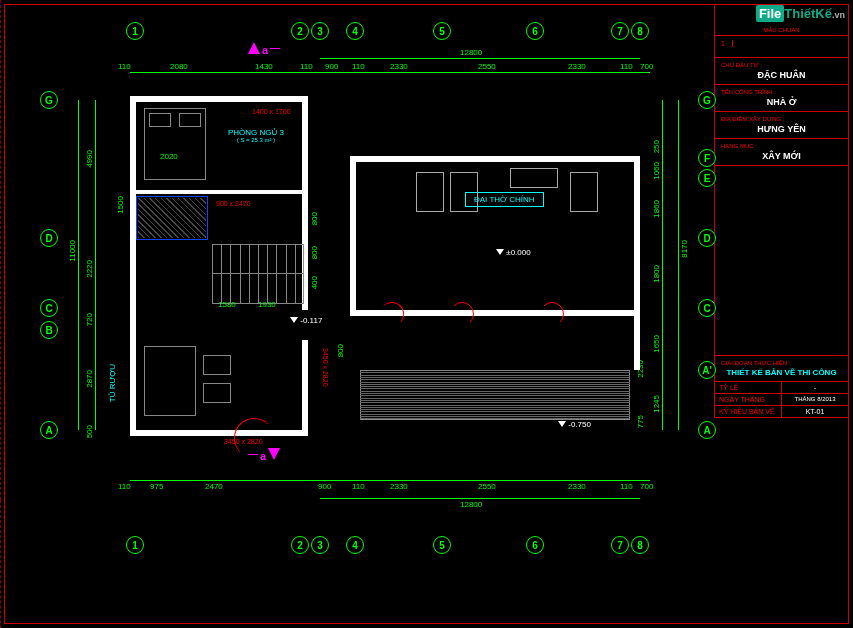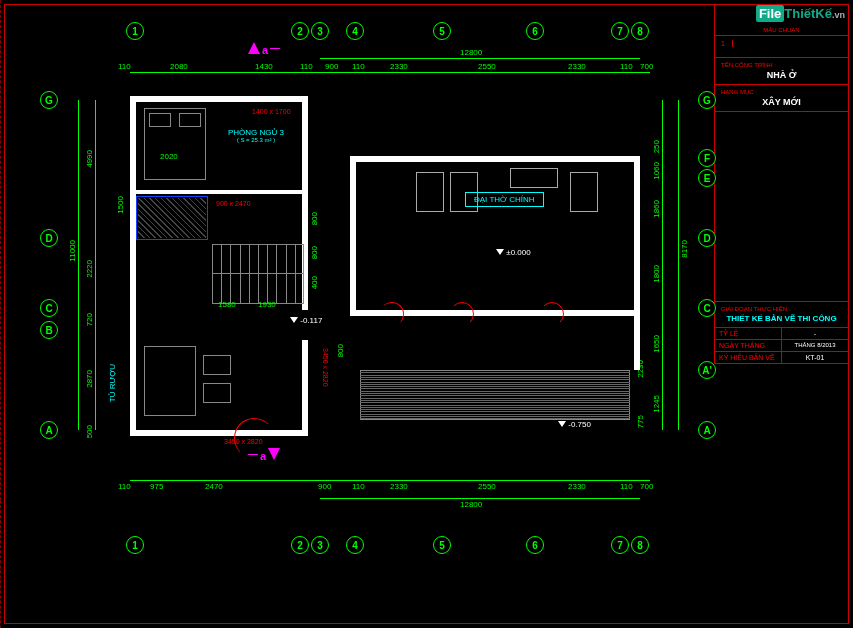--- a/index.html
+++ b/index.html
@@ -64,22 +64,30 @@
     <div class="tb-sec header">
       <div style="color:#f00;font-size:6px;text-align:center;margin-top:18px;">MẪU CHUẨN</div>
     </div>
     <div class="tb-sec" style="height:22px;">
       <div style="display:flex;">
         <div style="flex:0 0 12px;border-right:1px solid #c00;color:#f00;font-size:7px;">1</div>
         <div style="flex:1;"></div>
       </div>
     </div>
     <div class="tb-sec">
+      <div class="tb-label">CHỦ ĐẦU TƯ :</div>
+      <div class="tb-val">ĐẶC HUÂN</div>
+    </div>
+    <div class="tb-sec">
       <div class="tb-label">TÊN CÔNG TRÌNH :</div>
       <div class="tb-val">NHÀ Ở</div>
+    </div>
+    <div class="tb-sec">
+      <div class="tb-label">ĐỊA ĐIỂM XÂY DỰNG :</div>
+      <div class="tb-val">HƯNG YÊN</div>
     </div>
     <div class="tb-sec">
       <div class="tb-label">HẠNG MỤC :</div>
       <div class="tb-val">XÂY MỚI</div>
     </div>
     <div class="tb-sec" style="height:190px;"></div>
     <div class="tb-sec">
       <div class="tb-label">GIAI ĐOẠN THỰC HIỆN :</div>
       <div class="tb-val cyan" style="font-size:8px;">THIẾT KẾ BẢN VẼ THI CÔNG</div>
     </div>

